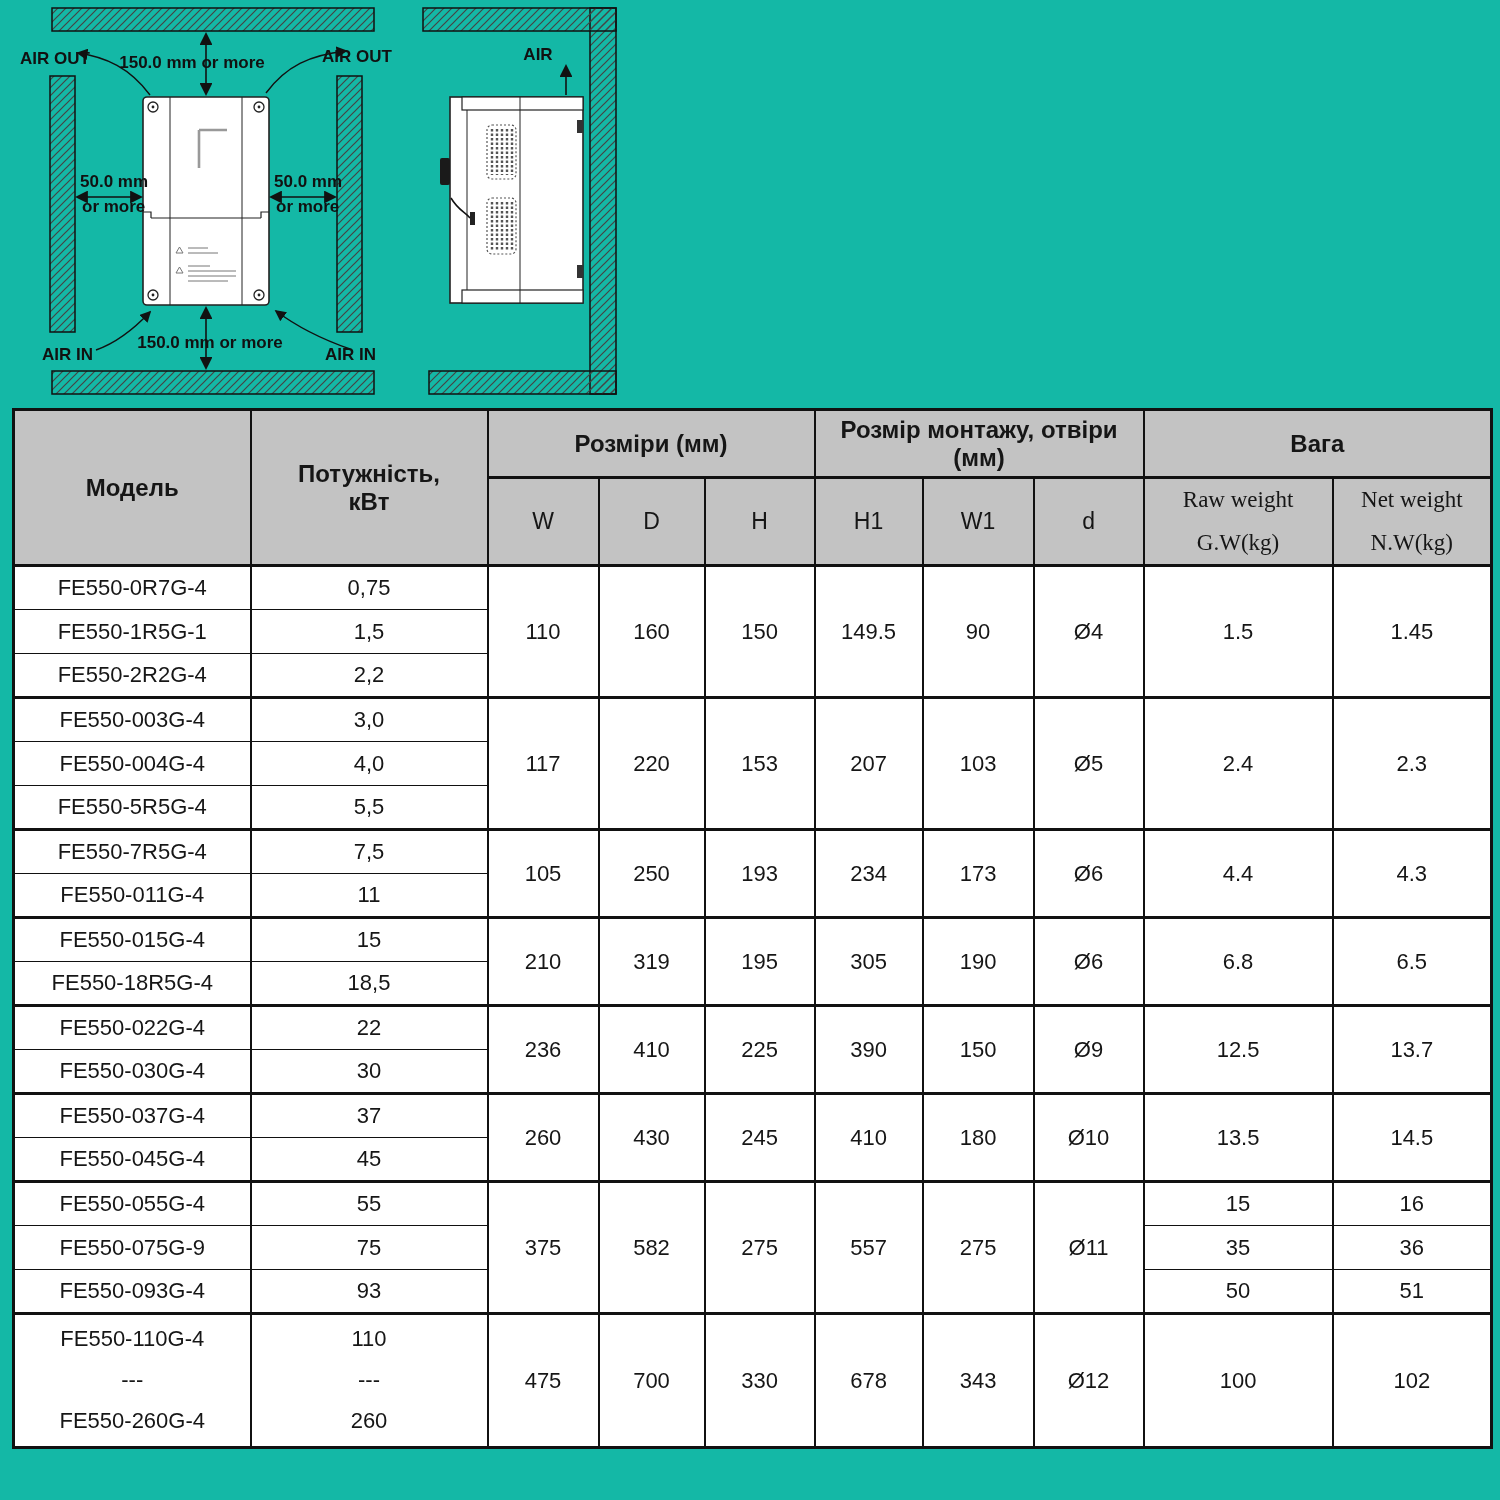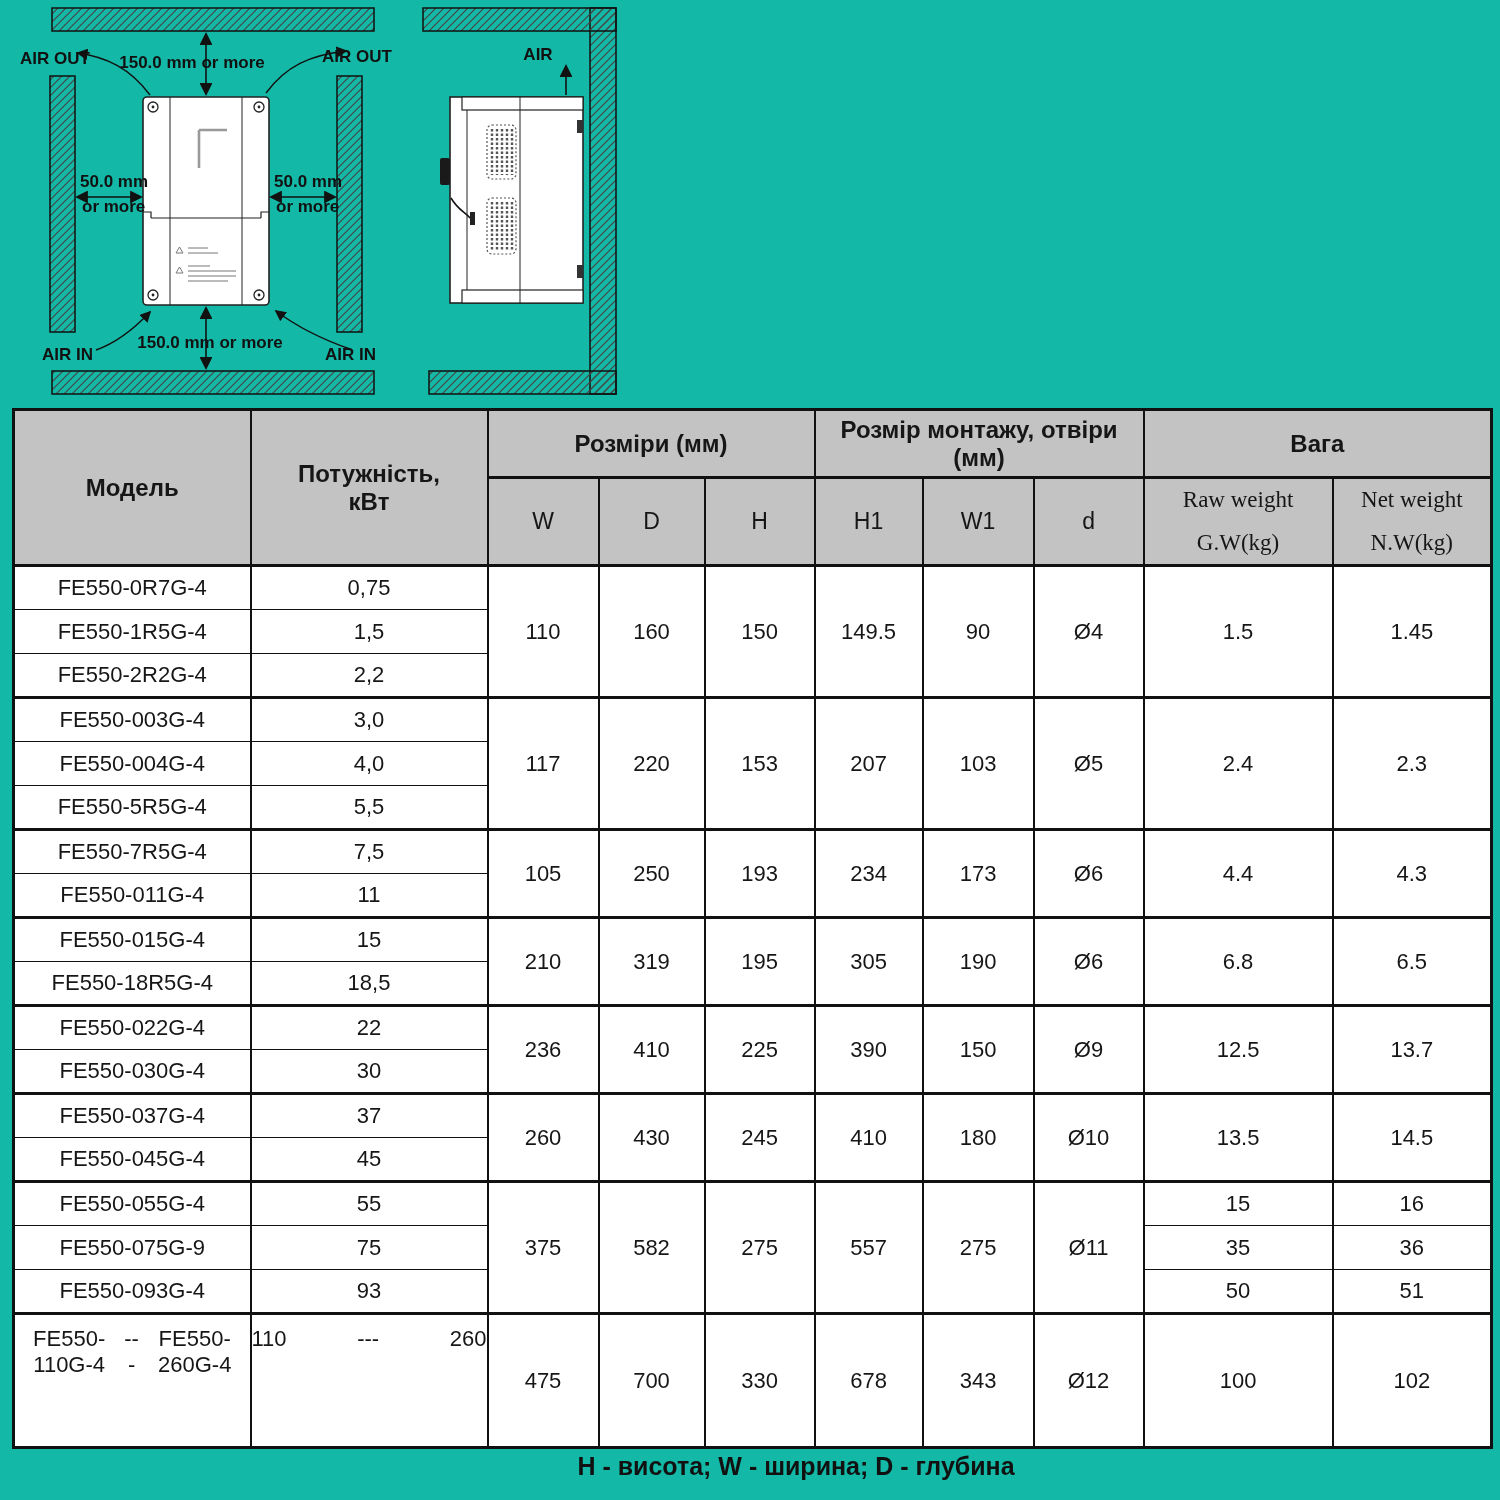--- a/index.html
+++ b/index.html
@@ -26,21 +26,21 @@
   tr.hrow1 { height:68px; }
   tr.hrow1 th { font-weight:bold; font-size:24px; border-bottom:3px solid #111; }
   tr.hrow2 { height:86px; }
   tr.hrow2 th { border-bottom:3px solid #111; font-size:23px; }
   th.th-left { text-align:left; padding-left:34px; font-weight:bold; font-size:24px; vertical-align:middle; }
   th.two-line div { line-height:1.85;font-family:Liberation Serif, serif; }
   tr.r { height:44px; }
   tr.gstart td { border-top:3px solid #111; }
   tr.tall { height:134px; }
   td.stack { vertical-align:middle; }
-  td.stack .stk { display:flex; flex-direction:row; justify-content:space-between; height:118px; padding:4px 0 6px 0; }
+  td.stack .stk { display:flex; flex-direction:column; justify-content:space-between; height:118px; padding:4px 0 6px 0; }
 
   
   .footnote { position:absolute; top:1452px; left:12px; width:1478px; text-align:center; font-weight:bold; font-size:25px; padding-left:90px; }
 </style>
 </head>
 <body>
 
 <div class="page">
 
   <div class="diagram-area">
@@ -201,21 +201,21 @@
         <td rowspan="3">110</td>
         <td rowspan="3">160</td>
         <td rowspan="3">150</td>
         <td rowspan="3">149.5</td>
         <td rowspan="3">90</td>
         <td rowspan="3">Ø4</td>
         <td rowspan="3">1.5</td>
         <td rowspan="3">1.45</td>
       </tr>
       <tr class="r">
-        <td>FE550-1R5G-4</td>
+        <td>FE550-1R5G-1</td>
         <td>1,5</td>
       </tr>
       <tr class="r">
         <td>FE550-2R2G-4</td>
         <td>2,2</td>
       </tr>
 
       <tr class="r gstart">
         <td>FE550-003G-4</td>
         <td>3,0</td>
@@ -351,14 +351,13 @@
         <td>678</td>
         <td>343</td>
         <td>Ø12</td>
         <td>100</td>
         <td>102</td>
       </tr>
     </tbody>
       </table>
   </div>
 
-  <div class="footnote">H - висота; W - ширина;  D -  глубина</div>
 </div>
 
 </body></html>

